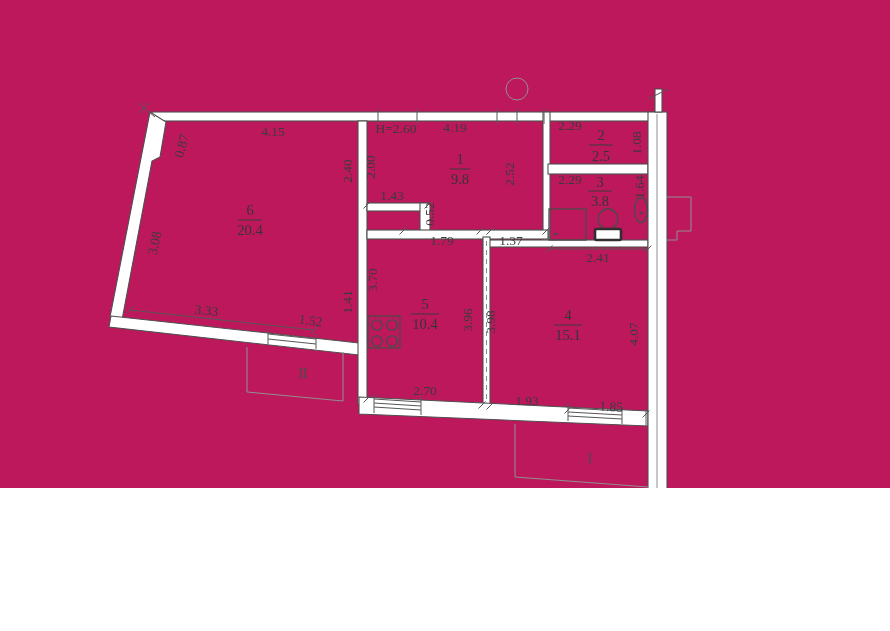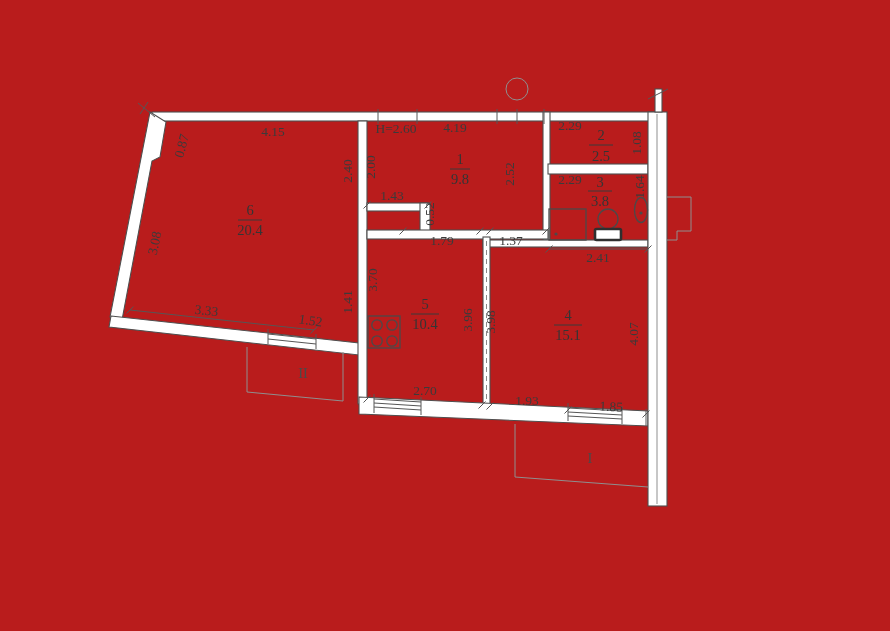--- a/index.html
+++ b/index.html
@@ -1,16 +1,16 @@
 <!DOCTYPE html>
 <html><head>
 <meta charset="utf-8">
 <style>
   html,body{margin:0;padding:0;background:#ffffff;}
-  .canvas{position:relative;width:890px;height:631px;background:#b91c1c;overflow:hidden;
+  .canvas{position:relative;width:890px;height:488px;background:#be185d;overflow:hidden;
           font-family:"Liberation Serif","DejaVu Serif",serif;}
   svg{display:block}
   
   .w{fill:#ffffff;stroke:#4f4f4f;stroke-width:1.1;}
   .faint{stroke:#8f8f8f;stroke-width:1;fill:none;}
   .dash{stroke:#7a7a7a;stroke-width:0.9;fill:none;stroke-dasharray:5 4;}
   
   .f{fill:none;stroke:#4a4a4a;stroke-width:1.3;}
   .fb{fill:#ffffff;stroke:#2f2f2f;stroke-width:2.6;}
   .dot{fill:#4a4a4a;stroke:none;}

